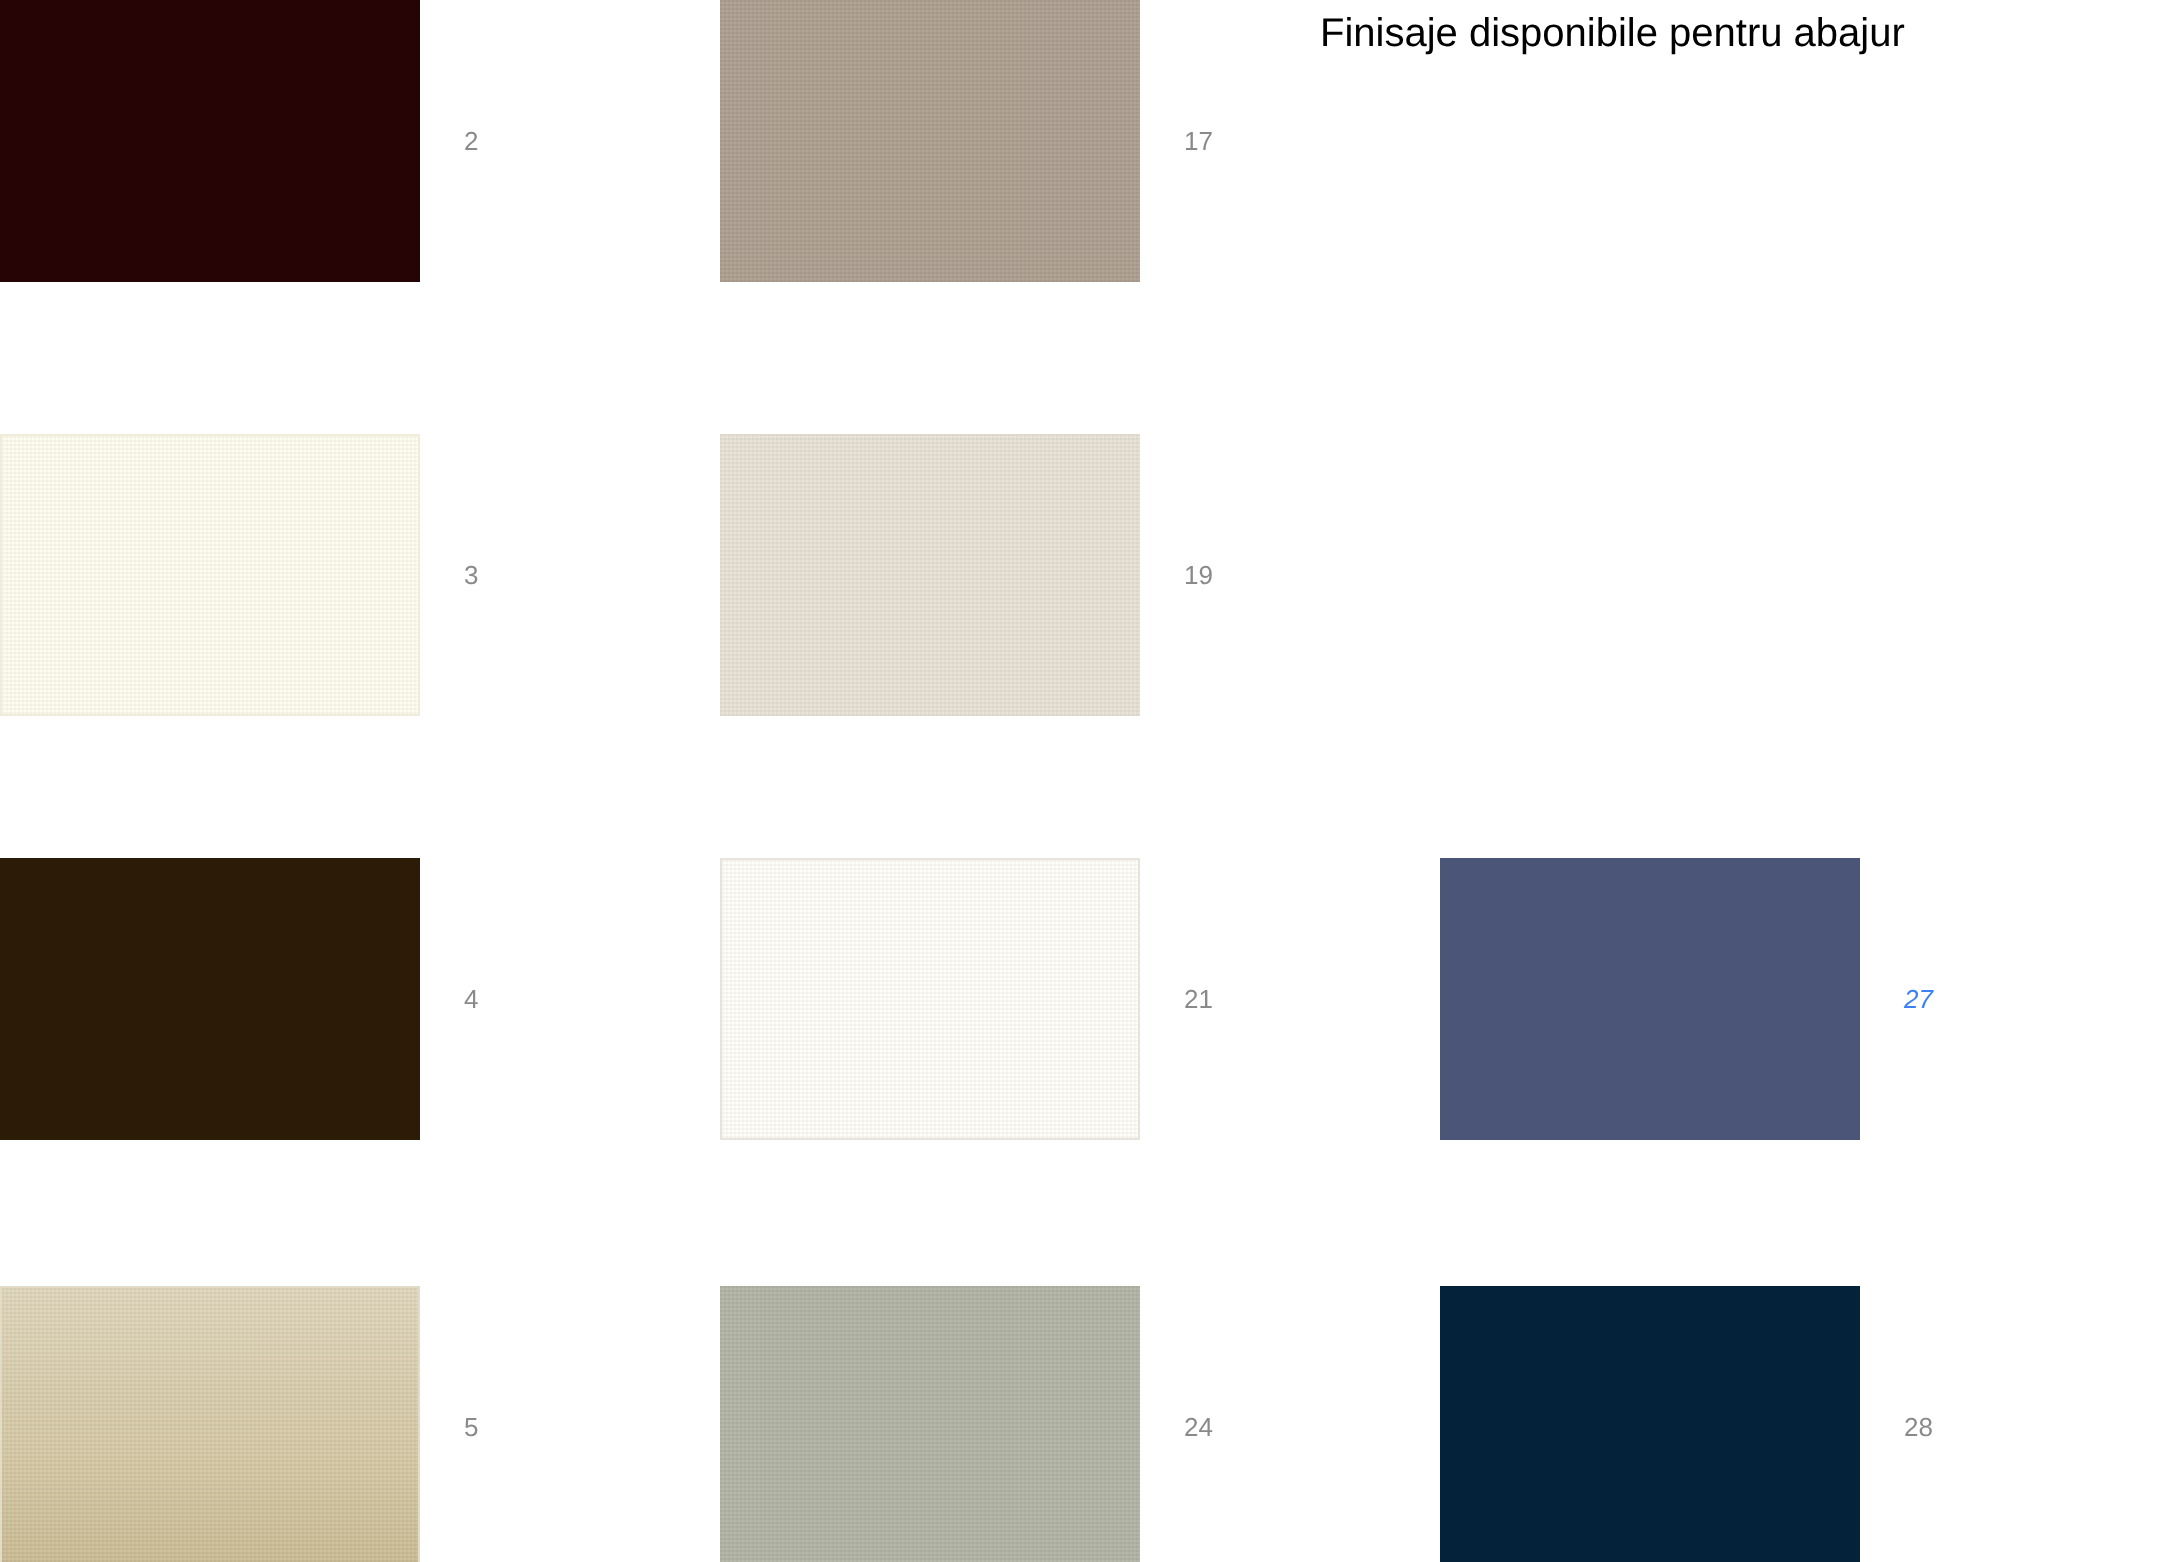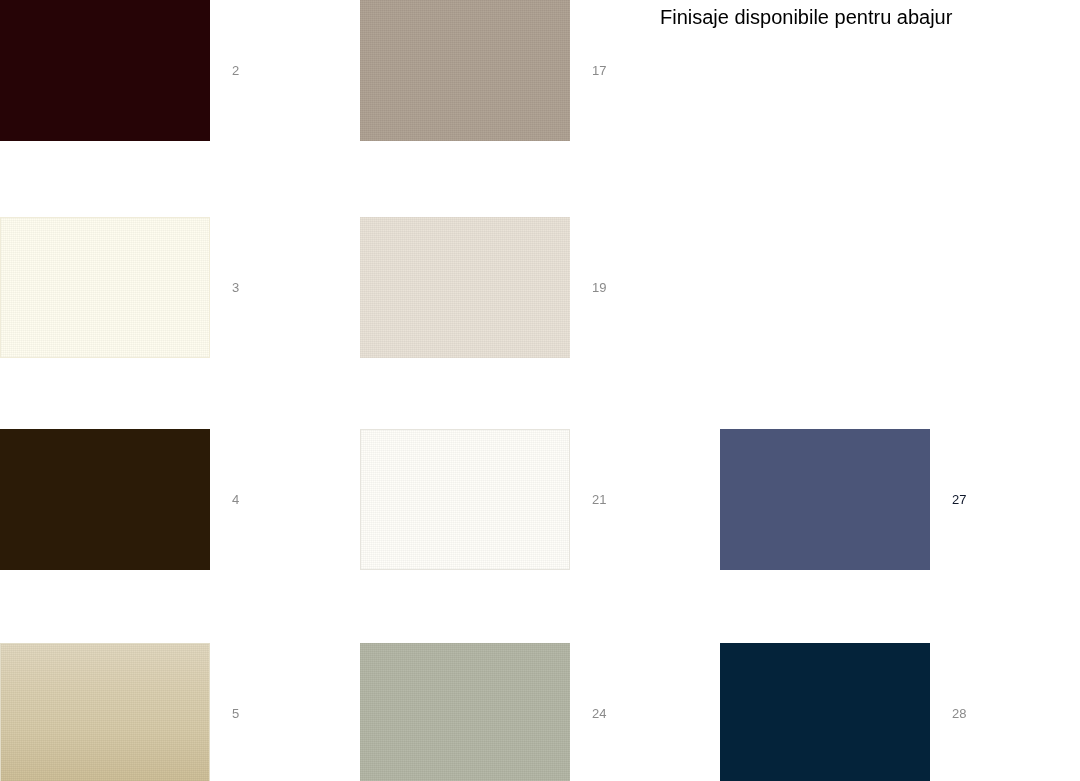--- a/index.html
+++ b/index.html
@@ -97,21 +97,21 @@
     <div class="swatch-cell" style="left: 0px; top: 429px; width: 300px; height: 141px;">
       <div class="swatch" title="maro-inchis" style="background: rgb(43, 27, 7);"></div>
       <div class="swatch-label" style="color: rgb(138, 138, 138);">4</div>
     </div>
     <div class="swatch-cell" style="left: 360px; top: 429px; width: 300px; height: 141px; padding-left: 33px;">
       <div class="swatch tex" title="alb-fildes" style="background: rgb(255, 254, 249); border: 1px solid rgb(230, 228, 221);"></div>
       <div class="swatch-label" style="color: rgb(138, 138, 138);">21</div>
     </div>
     <div class="swatch-cell" style="left: 720px; top: 429px; width: 300px; height: 141px;">
       <div class="swatch" title="albastru-ardezie" style="background: rgb(75, 85, 120);"></div>
-      <div class="swatch-label" style="color: #0f172a;">27</div>
+      <div class="swatch-label" style="color: #3b82f6; font-style: italic;">27</div>
     </div>
     <div class="swatch-cell" style="left: 0px; top: 643px; width: 300px; height: 141px;">
       <div class="swatch tex grad" title="nisip-auriu" style="background: rgb(214, 201, 166); border: 1px solid rgb(226, 220, 199);"></div>
       <div class="swatch-label" style="color: rgb(138, 138, 138);">5</div>
     </div>
     <div class="swatch-cell" style="left: 360px; top: 643px; width: 300px; height: 141px;">
       <div class="swatch tex" title="verde-salvie" style="background: rgb(178, 181, 164);"></div>
       <div class="swatch-label" style="color: rgb(138, 138, 138);">24</div>
     </div>
     <div class="swatch-cell" style="left: 720px; top: 643px; width: 300px; height: 141px;">

